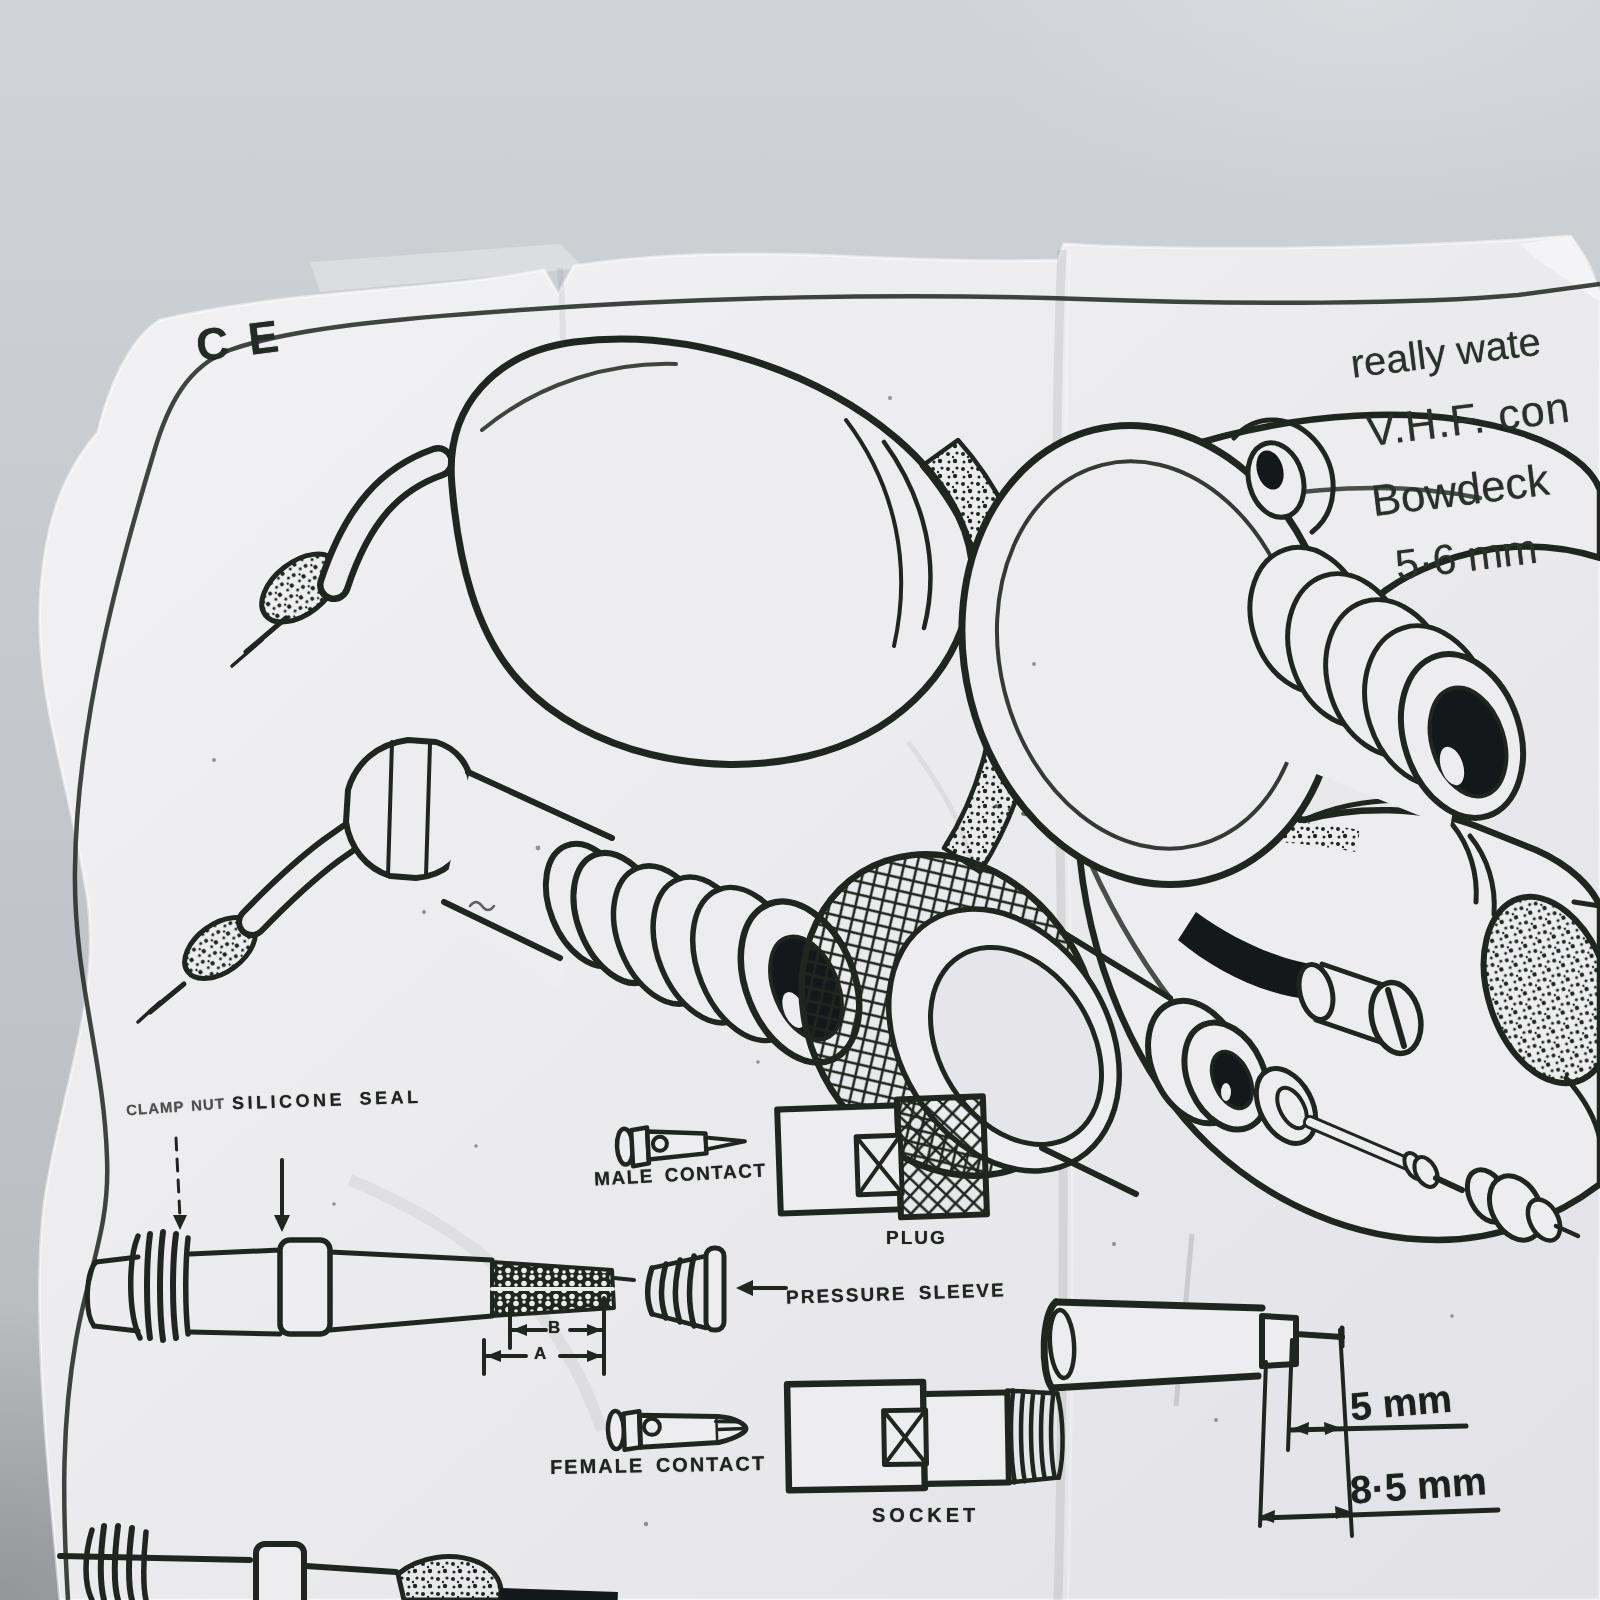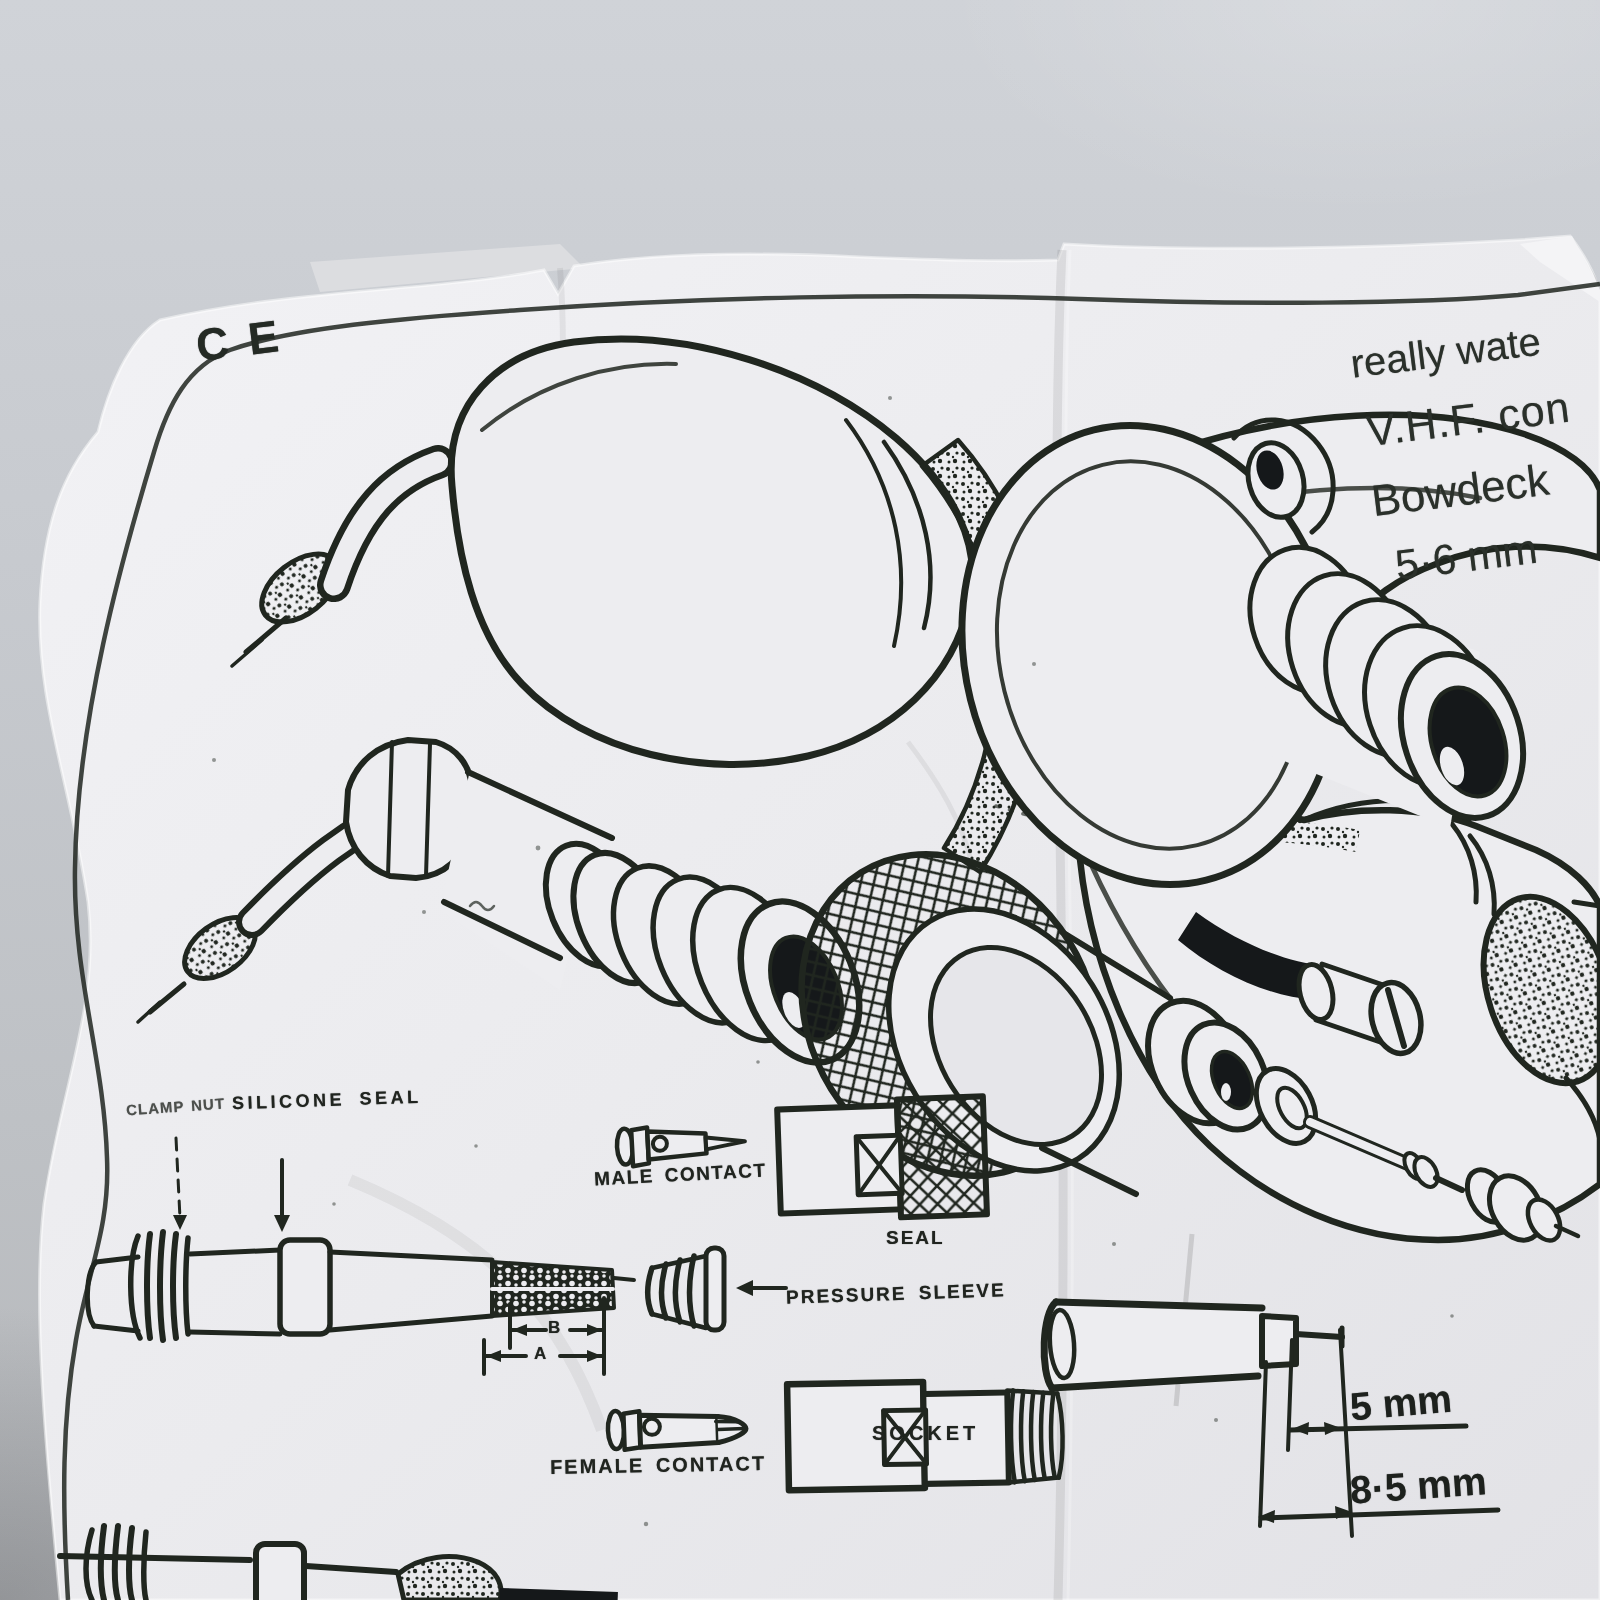--- a/index.html
+++ b/index.html
@@ -23,21 +23,21 @@
   .hdr .h2{font-size:43px;margin:0 0 20px 8px;letter-spacing:1px;}
   .hdr .h3{font-size:44px;margin:0 0 18px 4px;}
   .hdr .h4{font-size:42px;margin:0 0 0 20px;}
   .lbl-clamp{left:126px;top:1098px;font-size:15px;letter-spacing:1px;word-spacing:2px;
              transform:rotate(-4deg);opacity:.78;}
   .lbl-silicone{left:232px;top:1090px;font-size:18px;letter-spacing:3.5px;word-spacing:6px;transform:rotate(-2deg);}
   .lbl-male{left:594px;top:1164px;font-size:19px;letter-spacing:1.5px;word-spacing:4px;transform:rotate(-3deg);}
   .lbl-plug{left:886px;top:1227px;font-size:19px;letter-spacing:2px;}
   .lbl-pressure{left:786px;top:1283px;font-size:19px;letter-spacing:2px;word-spacing:5px;transform:rotate(-2deg);}
   .lbl-female{left:550px;top:1454px;font-size:20px;letter-spacing:2px;word-spacing:4px;transform:rotate(-1deg);}
-  .lbl-socket{left:872px;top:1422px;font-size:20px;letter-spacing:4px;text-align:center;}
+  .lbl-socket{left:872px;top:1504px;font-size:20px;letter-spacing:4px;text-align:center;}
   .dim-b{left:548px;top:1318px;font-size:17px;}
   .dim-a{left:534px;top:1344px;font-size:17px;}
   .dim-5{left:1350px;top:1381px;font-size:39px;font-weight:600;transform:rotate(-5deg);color:#1d211d;}
   .dim-85{left:1350px;top:1464px;font-size:39px;font-weight:600;transform:rotate(-4deg);color:#1d211d;}
 </style>
 </head>
 <body>
 
 <svg width="1600" height="1600" viewBox="0 0 1600 1600">
   <defs>
@@ -313,21 +313,21 @@
 <div class="hdr">
   <div class="h1">really wate</div>
   <div class="h2">V.H.F. con</div>
   <div class="h3">Bowdeck</div>
   <div class="h4">5·6 mm</div>
 </div>
 
 <div class="lbl lbl-clamp">CLAMP NUT</div>
 <div class="lbl lbl-silicone">SILICONE SEAL</div>
 <div class="lbl lbl-male">MALE CONTACT</div>
-<div class="lbl lbl-plug">SEAL</div>
+<div class="lbl lbl-plug">PLUG</div>
 <div class="lbl lbl-pressure">PRESSURE SLEEVE</div>
 <div class="lbl lbl-female">FEMALE CONTACT</div>
 <div class="lbl lbl-socket">SOCKET</div>
 
 <div class="lbl dim-b">B</div>
 <div class="lbl dim-a">A</div>
 <div class="lbl dim-5">5 mm</div>
 <div class="lbl dim-85">8·5 mm</div>
 
 </body></html>

